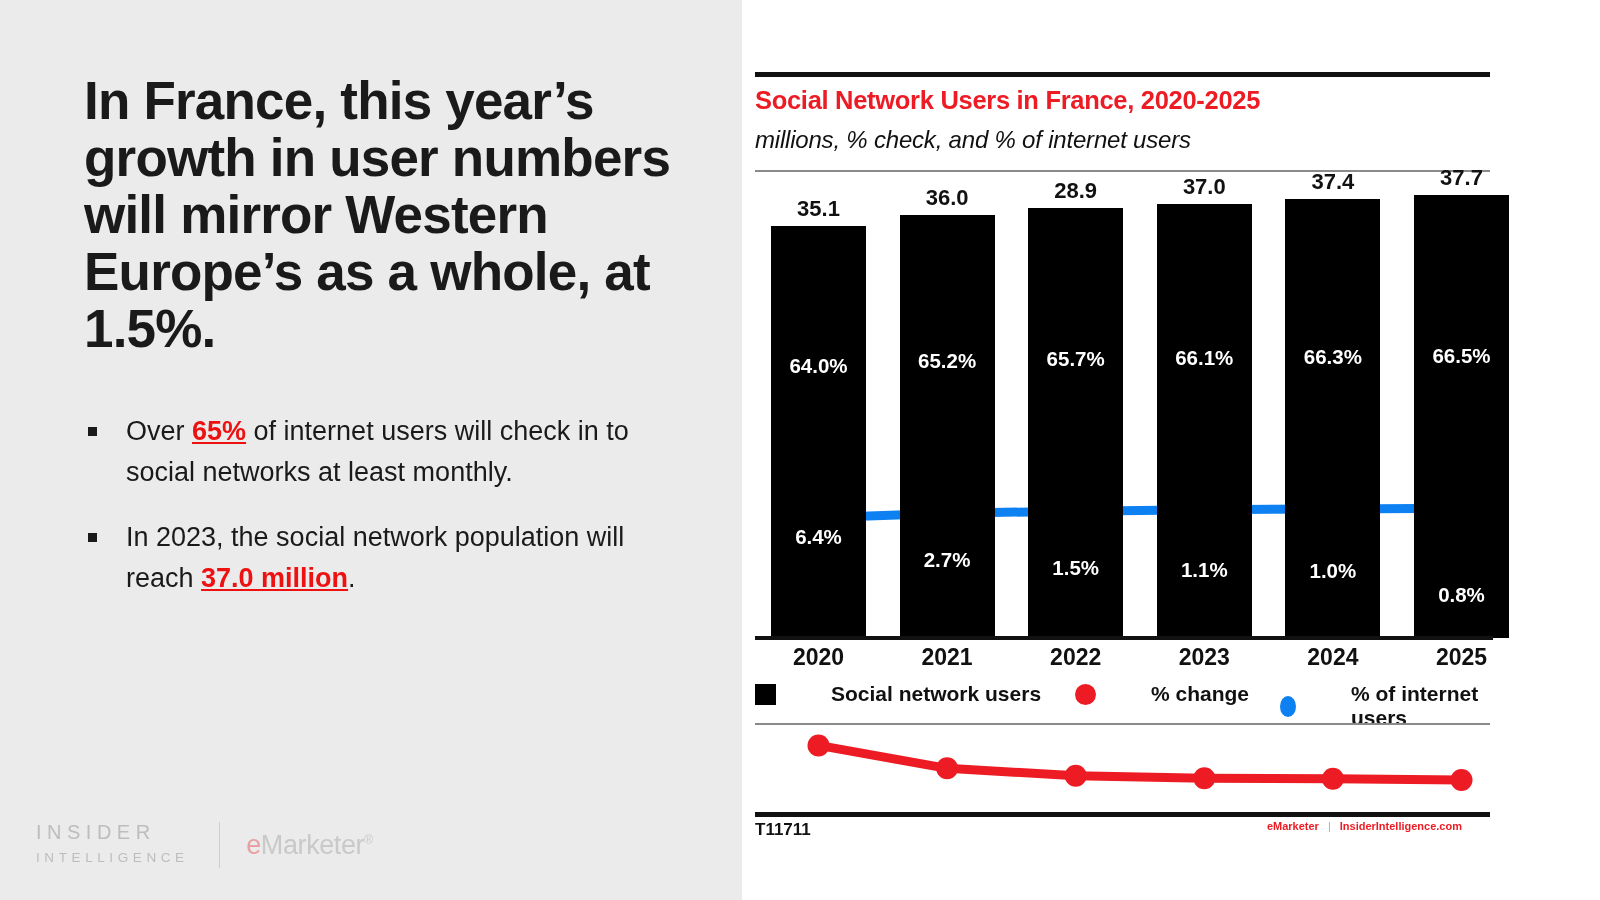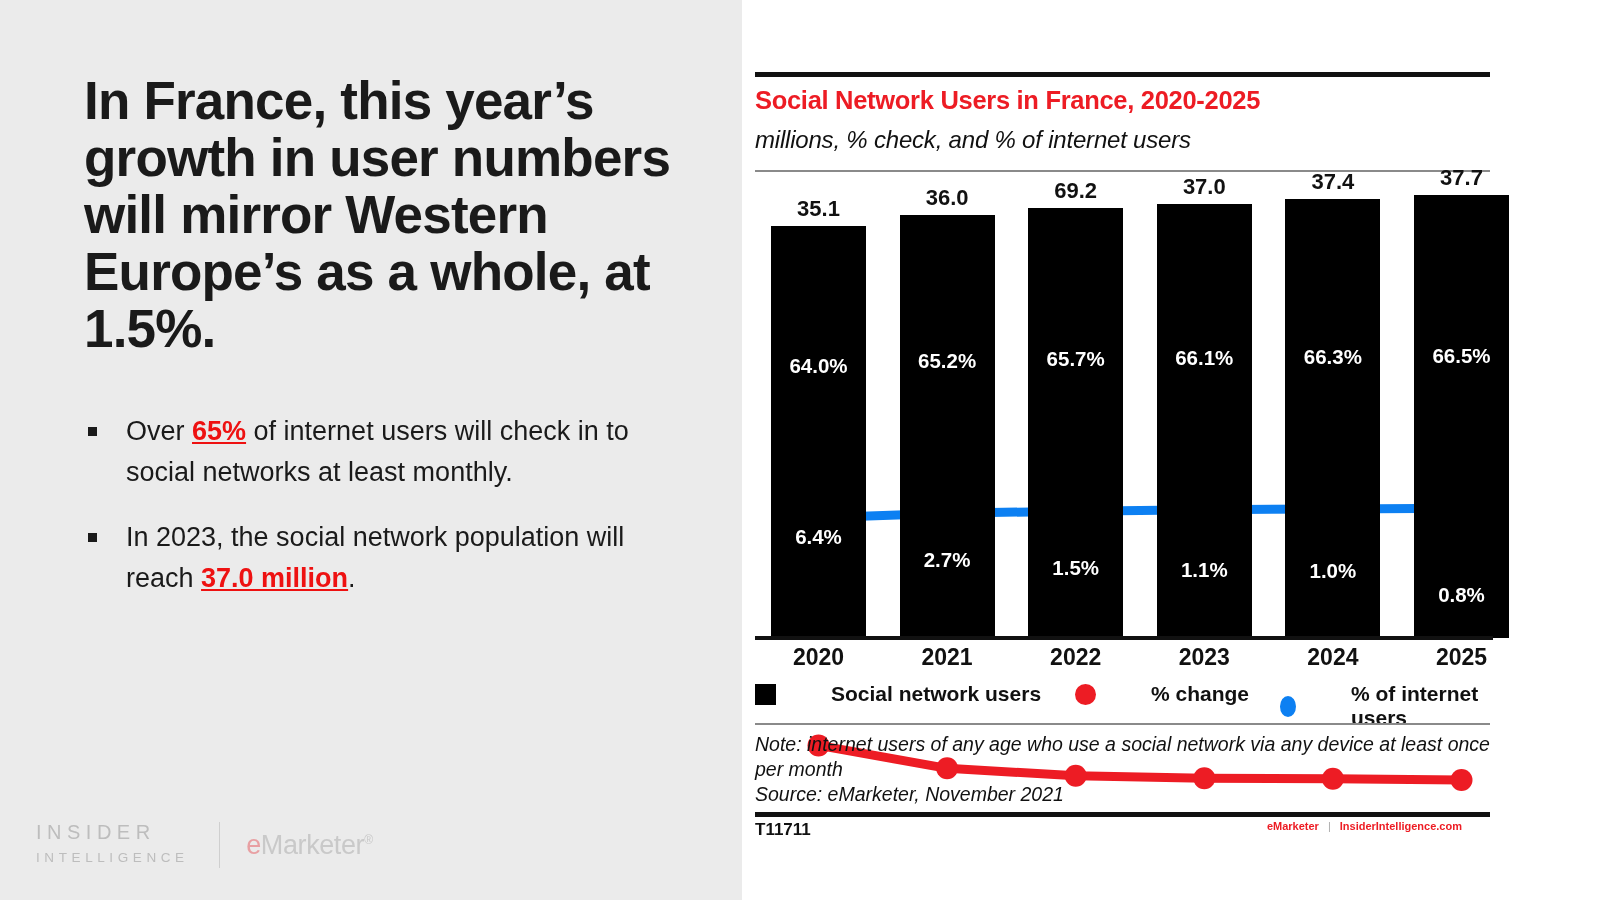--- a/index.html
+++ b/index.html
@@ -183,21 +183,21 @@
           <circle cx="320.7" cy="415.7255" r="11" fill="#ed1c24"></circle>
           <circle cx="449.29999999999995" cy="418.1987" r="11" fill="#ed1c24"></circle>
           <circle cx="577.9" cy="418.817" r="11" fill="#ed1c24"></circle>
           <circle cx="706.5" cy="420.0536" r="11" fill="#ed1c24"></circle>
         </svg>
     <div class="bar" style="left: 16px; height: 412.2px; background: rgb(0, 0, 0);"></div>
         <div class="barlabel" style="left: 16px; top: 15.8px;">35.1</div>
         <div class="bar" style="left: 144.6px; height: 422.769px; background: rgb(0, 0, 0);"></div>
         <div class="barlabel" style="left: 144.6px; top: 5.23077px;">36.0</div>
         <div class="bar" style="left: 273.2px; height: 429.815px; background: rgb(0, 0, 0);"></div>
-        <div class="barlabel" style="left: 273.2px; top: -1.81538px;">69.2</div>
+        <div class="barlabel" style="left: 273.2px; top: -1.81538px;">28.9</div>
         <div class="bar" style="left: 401.8px; height: 434.513px; background: rgb(0, 0, 0);"></div>
         <div class="barlabel" style="left: 401.8px; top: -6.51282px;">37.0</div>
         <div class="bar" style="left: 530.4px; height: 439.21px; background: rgb(0, 0, 0);"></div>
         <div class="barlabel" style="left: 530.4px; top: -11.2103px;">37.4</div>
         <div class="bar" style="left: 659px; height: 442.733px; background: rgb(0, 0, 0);"></div>
         <div class="barlabel" style="left: 659px; top: -14.7333px;">37.7</div>
         <div class="ptlabel" style="left: 8.5px; top: 173.642px;">64.0%</div>
         <div class="ptlabel" style="left: 137.1px; top: 169.135px;">65.2%</div>
         <div class="ptlabel" style="left: 265.7px; top: 167.257px;">65.7%</div>
         <div class="ptlabel" style="left: 394.3px; top: 165.755px;">66.1%</div>
@@ -221,24 +221,20 @@
         <span class="sw-ci" style="background:#ed1c24;"></span>
         <span>% change</span>
       </div>
       <div class="lg" style="left:525px;">
         <span class="sw-ci" style="background:#0d80f2;"></span>
         <span>% of internet users</span>
       </div>
     </div>
 
     <div class="rule-note"></div>
-    <div class="note">
-      <div>Note: internet users of any age who use a social network via any device at least once per month</div>
-      <div>Source: eMarketer, November 2021</div>
-    </div>
 
     <div class="rule-foot"></div>
     <div class="foot-l">T11711</div>
     <div class="foot-r">
       <span>eMarketer</span>
       <span class="bar-sep">|</span>
       <span>InsiderIntelligence.com</span>
     </div>
   <div class="xtick" style="left: 29px;">2020</div>
       <div class="xtick" style="left: 157.6px;">2021</div>

